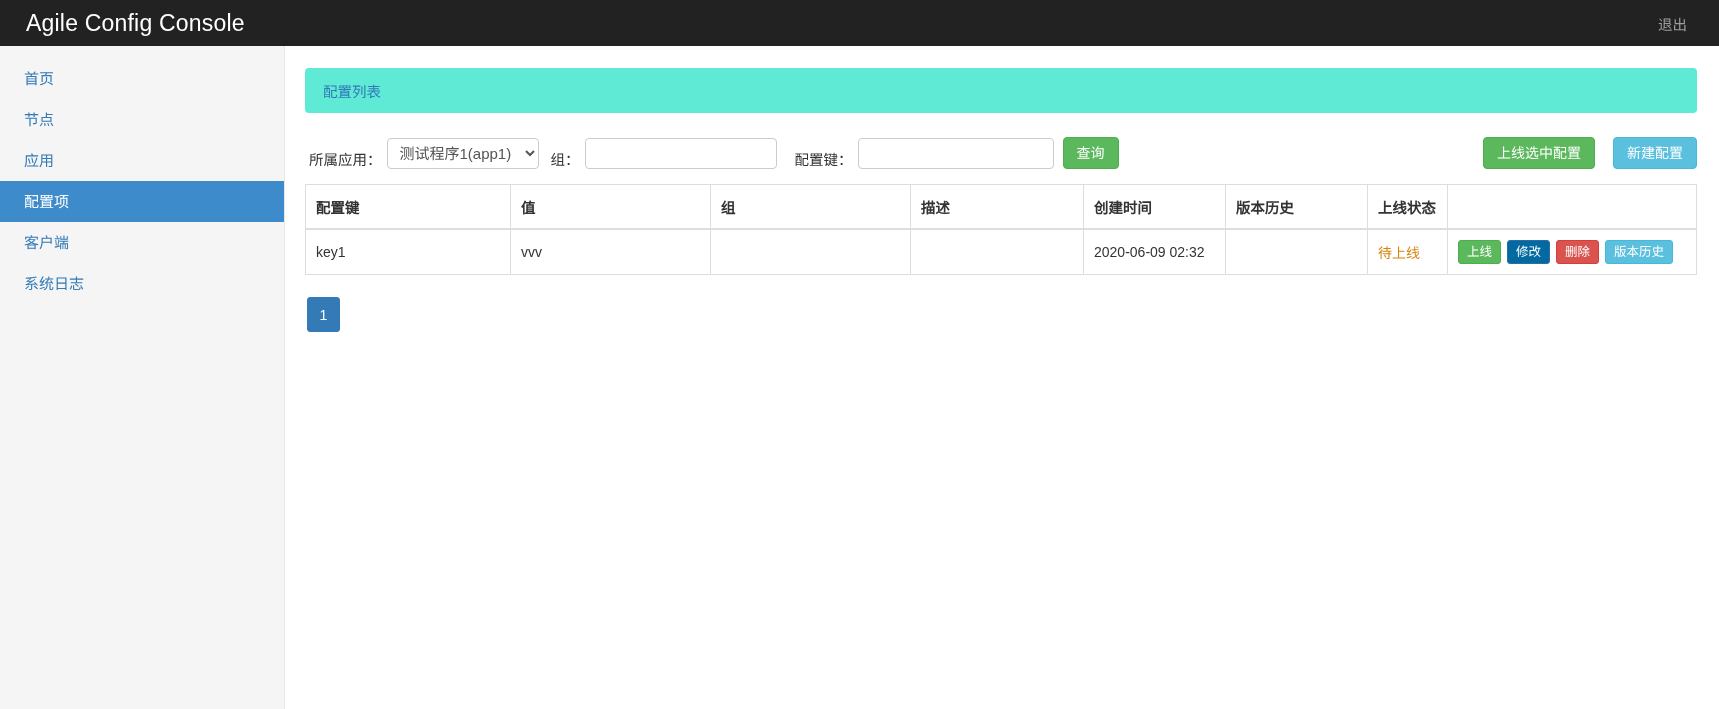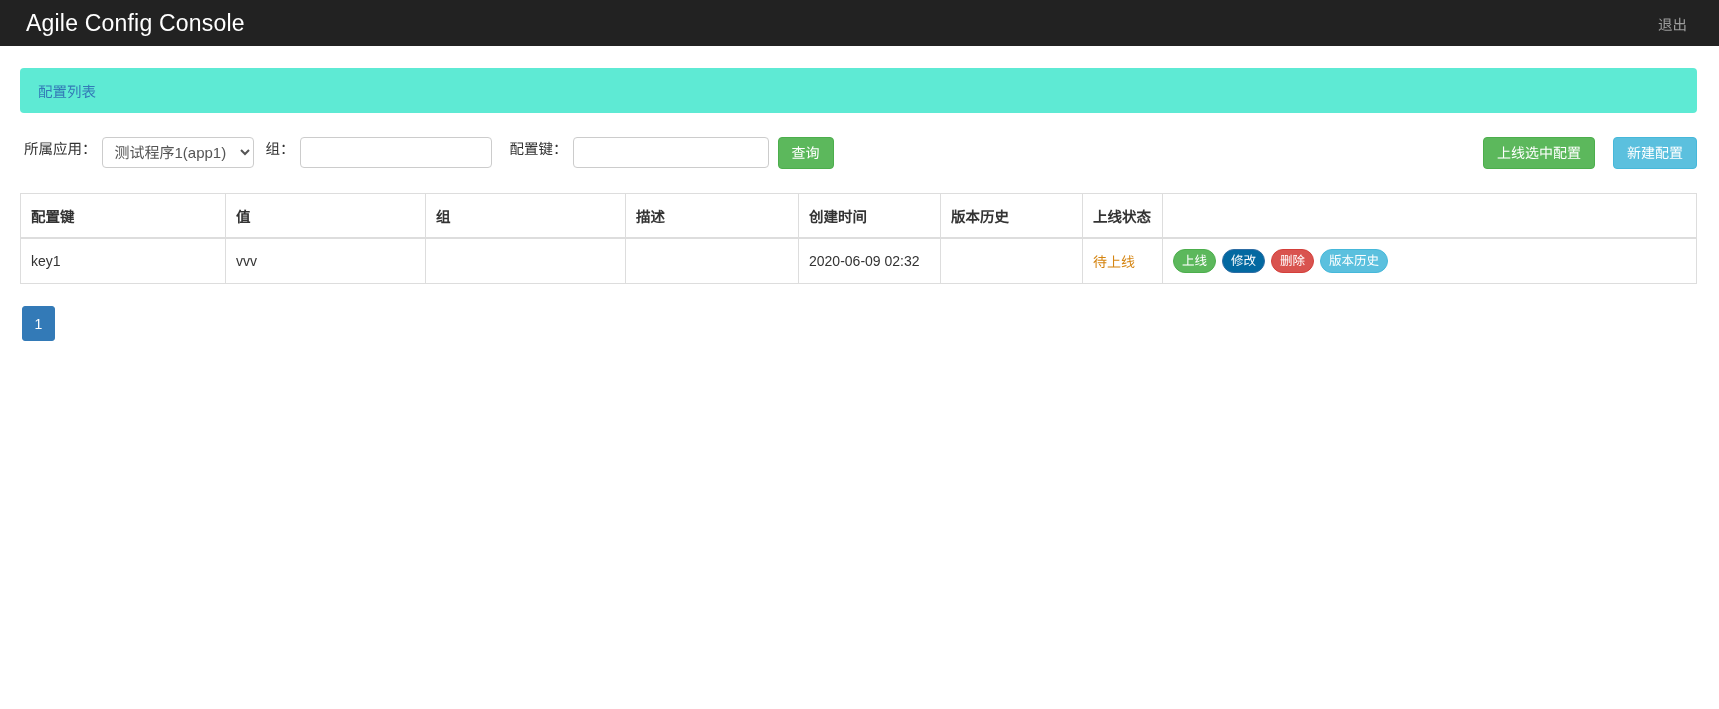--- a/index.html
+++ b/index.html
@@ -88,22 +88,22 @@
     border-radius: 4px;
     padding: 12px 18px;
     font-size: 14.5px;
     color: #337ab7;
     margin-bottom: 24px;
   }
 
   
   .filter-row {
     display: flex;
-    align-items: flex-start;
-    margin-bottom: 24px;
+    align-items: flex-end;
+    margin-bottom: 15px;
     padding-left: 4px;
   }
   .filter-label {
     font-size: 14.5px;
     color: #333333;
     margin-right: 5px;
     white-space: nowrap;
   }
   .app-select {
     height: 31px;
@@ -207,21 +207,21 @@
   .col-status { width: 80px; }
   .status-pending { color: #d58512; font-size: 14px; }
   .row-actions {
     display: flex;
     gap: 6px;
     align-items: center;
   }
   .btn-xs {
     font-size: 12.5px;
     padding: 3px 8px;
-    border-radius: 12px;
+    border-radius: 3px;
     line-height: 16px;
   }
 
   
   .pagination {
     display: flex;
     padding-left: 2px;
   }
   .page-item {
     display: inline-flex;
@@ -242,20 +242,28 @@
 
 <div class="navbar">
   <a class="brand" href="#">Agile Config Console</a>
   <div class="navbar-right">
     <a class="logout-link" href="#">退出</a>
   </div>
 </div>
 
 <div class="page">
 
+  <nav class="sidebar">
+    <a class="nav-item" href="#">首页</a>
+    <a class="nav-item" href="#">节点</a>
+    <a class="nav-item" href="#">应用</a>
+    <a class="nav-item active" href="#">配置项</a>
+    <a class="nav-item" href="#">客户端</a>
+    <a class="nav-item" href="#">系统日志</a>
+  </nav>
 
   <main class="content">
 
     <div class="breadcrumb-bar">
       <span>配置列表</span>
     </div>
 
     <div class="filter-row">
       <span class="filter-label">所属应用：</span>
       <select class="app-select">

